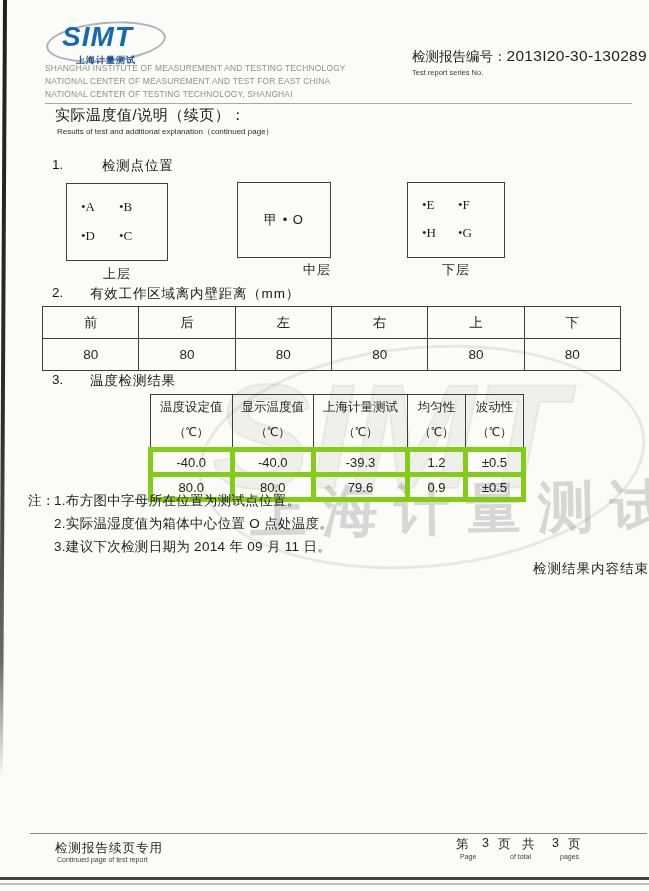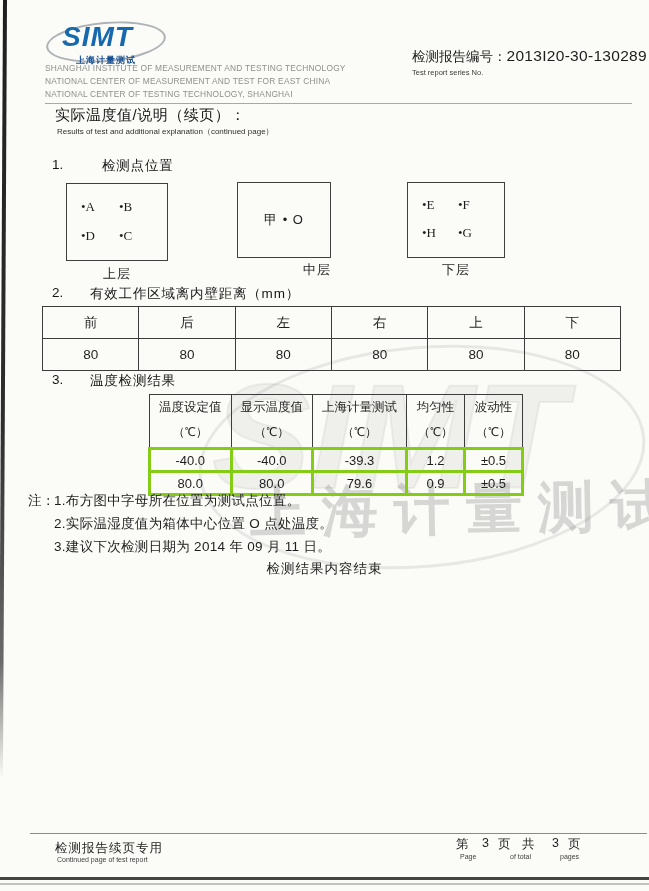--- a/index.html
+++ b/index.html
@@ -61,26 +61,26 @@
   #label-top { left:66px; top:265px; width:102px; }
   #label-mid { left:237px; top:261px; width:94px;text-align:right; }
   #label-bottom { left:407px; top:261px; width:98px; }
   
   .table2 { position:absolute; left:42px; top:306px; width:579px; border-collapse:collapse; table-layout:fixed; background:transparent; }
   .table2 td { border:1px solid #3c3c3c; height:31px; text-align:center; font-size:13.5px; padding:0; }
   .table3 { position:absolute; left:148px; top:394px; border-collapse:collapse; table-layout:fixed; background:transparent; }
   .table3 th { border:1px solid #3c3c3c; font-weight:normal; padding:4px 9px 6px; vertical-align:top; }
   .t3-name { font-size:12.5px; white-space:nowrap; }
   .t3-unit { font-size:12px; margin-top:8px; }
-  .table3 td { border:3px solid #84cc16; height:20px; text-align:center; font-size:13px; padding:0; }
+  .table3 td { border:5px solid #84cc16; height:20px; text-align:center; font-size:13px; padding:0; }
   
   .notes-label { position:absolute; left:28px; top:492px; font-size:13.5px; }
   .note-item { position:absolute; left:54px; font-size:13.5px; letter-spacing:0.3px; }
   #note-1 { top:492px; } #note-2 { top:515px; } #note-3 { top:538px; }
-  .end-text { position:absolute; left:0; top:560px; width:649px; text-align:center; font-size:13.5px; letter-spacing:1px; }
+  .end-text { position:absolute; left:0; top:560px; width:649px; text-align:right; font-size:13.5px; letter-spacing:1px; }
   
   .footer-rule { position:absolute; left:30px; top:833px; width:617px; height:1px; background:#8a8a88; }
   .footer-left-zh { position:absolute; left:55px; top:840px; font-size:12.5px; letter-spacing:1px; }
   .footer-left-en { position:absolute; left:57px; top:856px; font-size:7px; color:#3e3e3e; }
   .footer-page { position:absolute; left:456px; top:836px; width:185px; height:30px; font-size:12.5px; }
   .footer-page span { position:absolute; top:0; }
   .fp-c1 { left:0; } .fp-c2 { left:26px; } .fp-c3 { left:42px; }
   .fp-c4 { left:66px; } .fp-c5 { left:96px; } .fp-c6 { left:112px; }
   .fp-en { top:17px !important; font-size:7px; color:#3e3e3e; }
   .fp-e1 { left:4px; } .fp-e2 { left:54px; } .fp-e3 { left:104px; }

